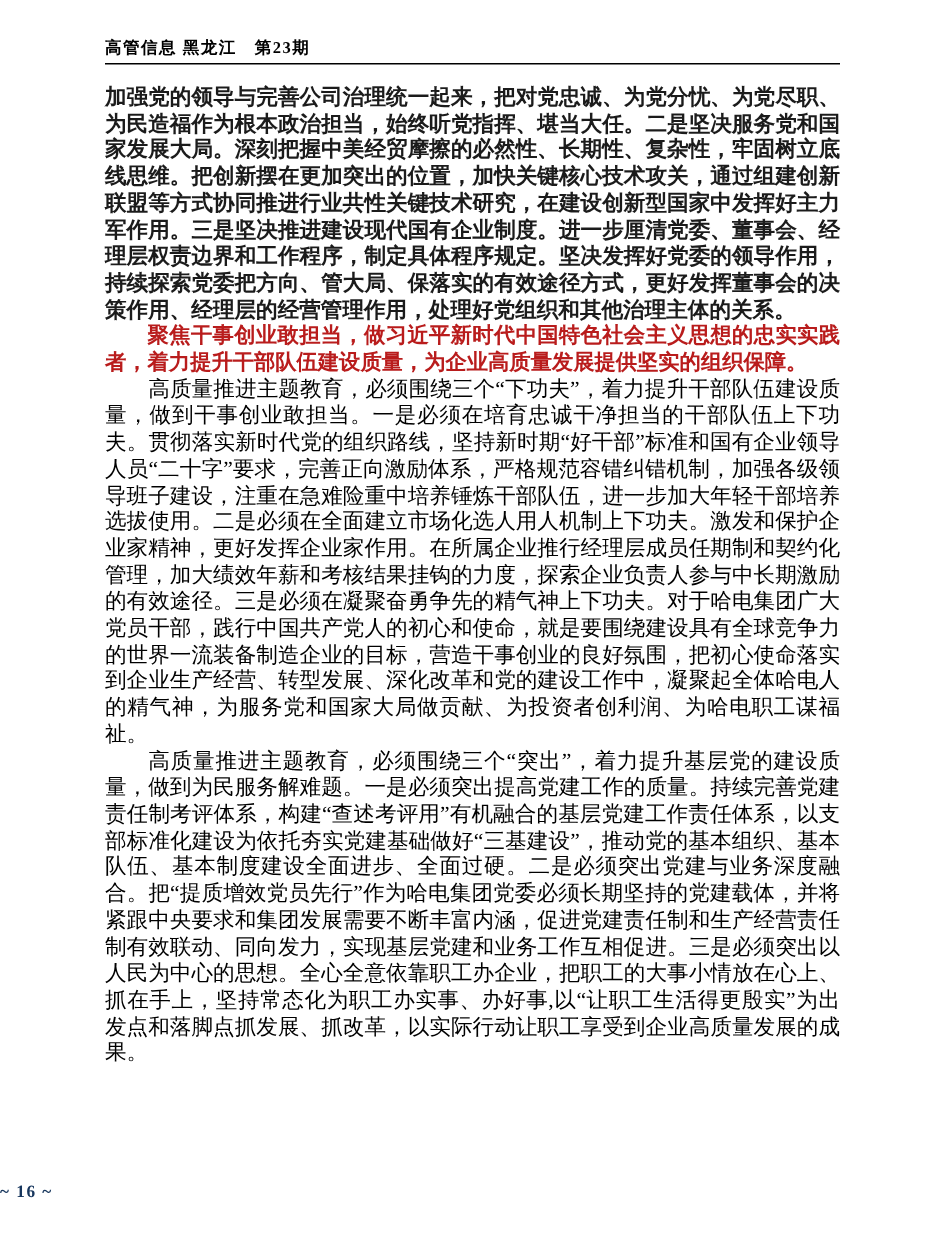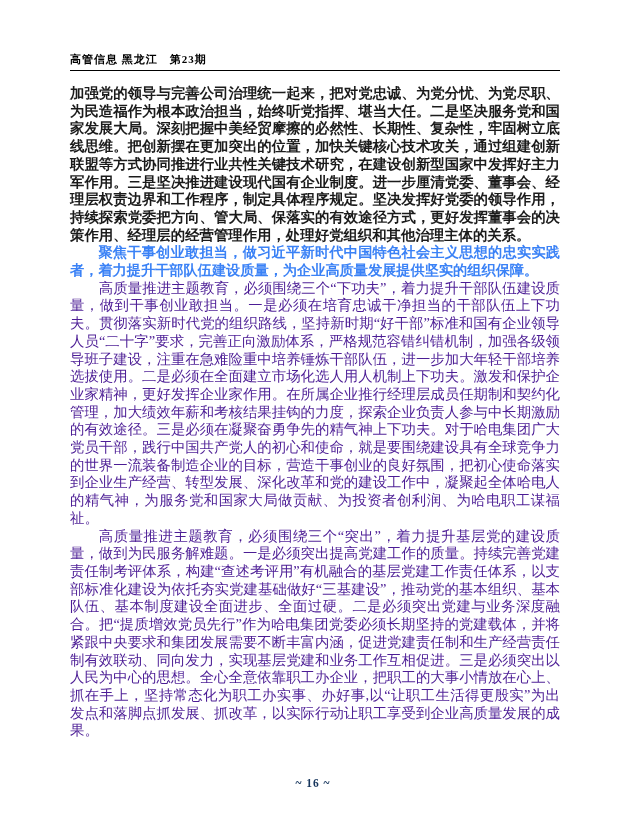--- a/index.html
+++ b/index.html
@@ -6,21 +6,21 @@
     margin: 0;
     padding: 0;
     background: #ffffff;
   }
   .page {
     position: relative;
     width: 626px;
     height: 829px;
     background: #ffffff;
     box-sizing: border-box;
-    padding: 44px 66px 0 70px;
+    padding: 16px 66px 0 70px;
     overflow: hidden;
     font-family: "Liberation Serif", "DejaVu Serif", serif;
     color: #1b1b1b;
   }
   .page-header {
     margin-top: 8px;
     border-bottom: 1.5px solid #000000;
     padding-bottom: 3px;
   }
   .header-title {
@@ -37,40 +37,40 @@
     text-align: justify;
     text-justify: inter-ideograph;
   }
   .doc-body p {
     margin: 0;
     padding: 0;
   }
   p.para-normal {
     text-indent: 2em;
     font-weight: normal;
-    color: #4c1d95;
+    color: #000000;
   }
   p.para-noindent {
     text-indent: 0;
     font-weight: bold;
     color: #1b1b1b;
   }
   p.para-bold-lead {
     text-indent: 2em;
     font-weight: bold;
-    color: #3b82f6;
+    color: #b91c1c;
     font-family: "Liberation Sans", "DejaVu Sans", sans-serif;
     font-size: 14.2px;
   }
   .page-footer {
     position: absolute;
     left: 0;
     right: 0;
-    bottom: 38px;
-    text-align: center;
+    bottom: 26px;
+    text-align: left;
   }
   .page-number {
     font-family: "Liberation Serif", "DejaVu Serif", serif;
     font-weight: bold;
     font-size: 11.5px;
     color: #17365d;
     letter-spacing: 1px;
   }
 </style>
 </head>

